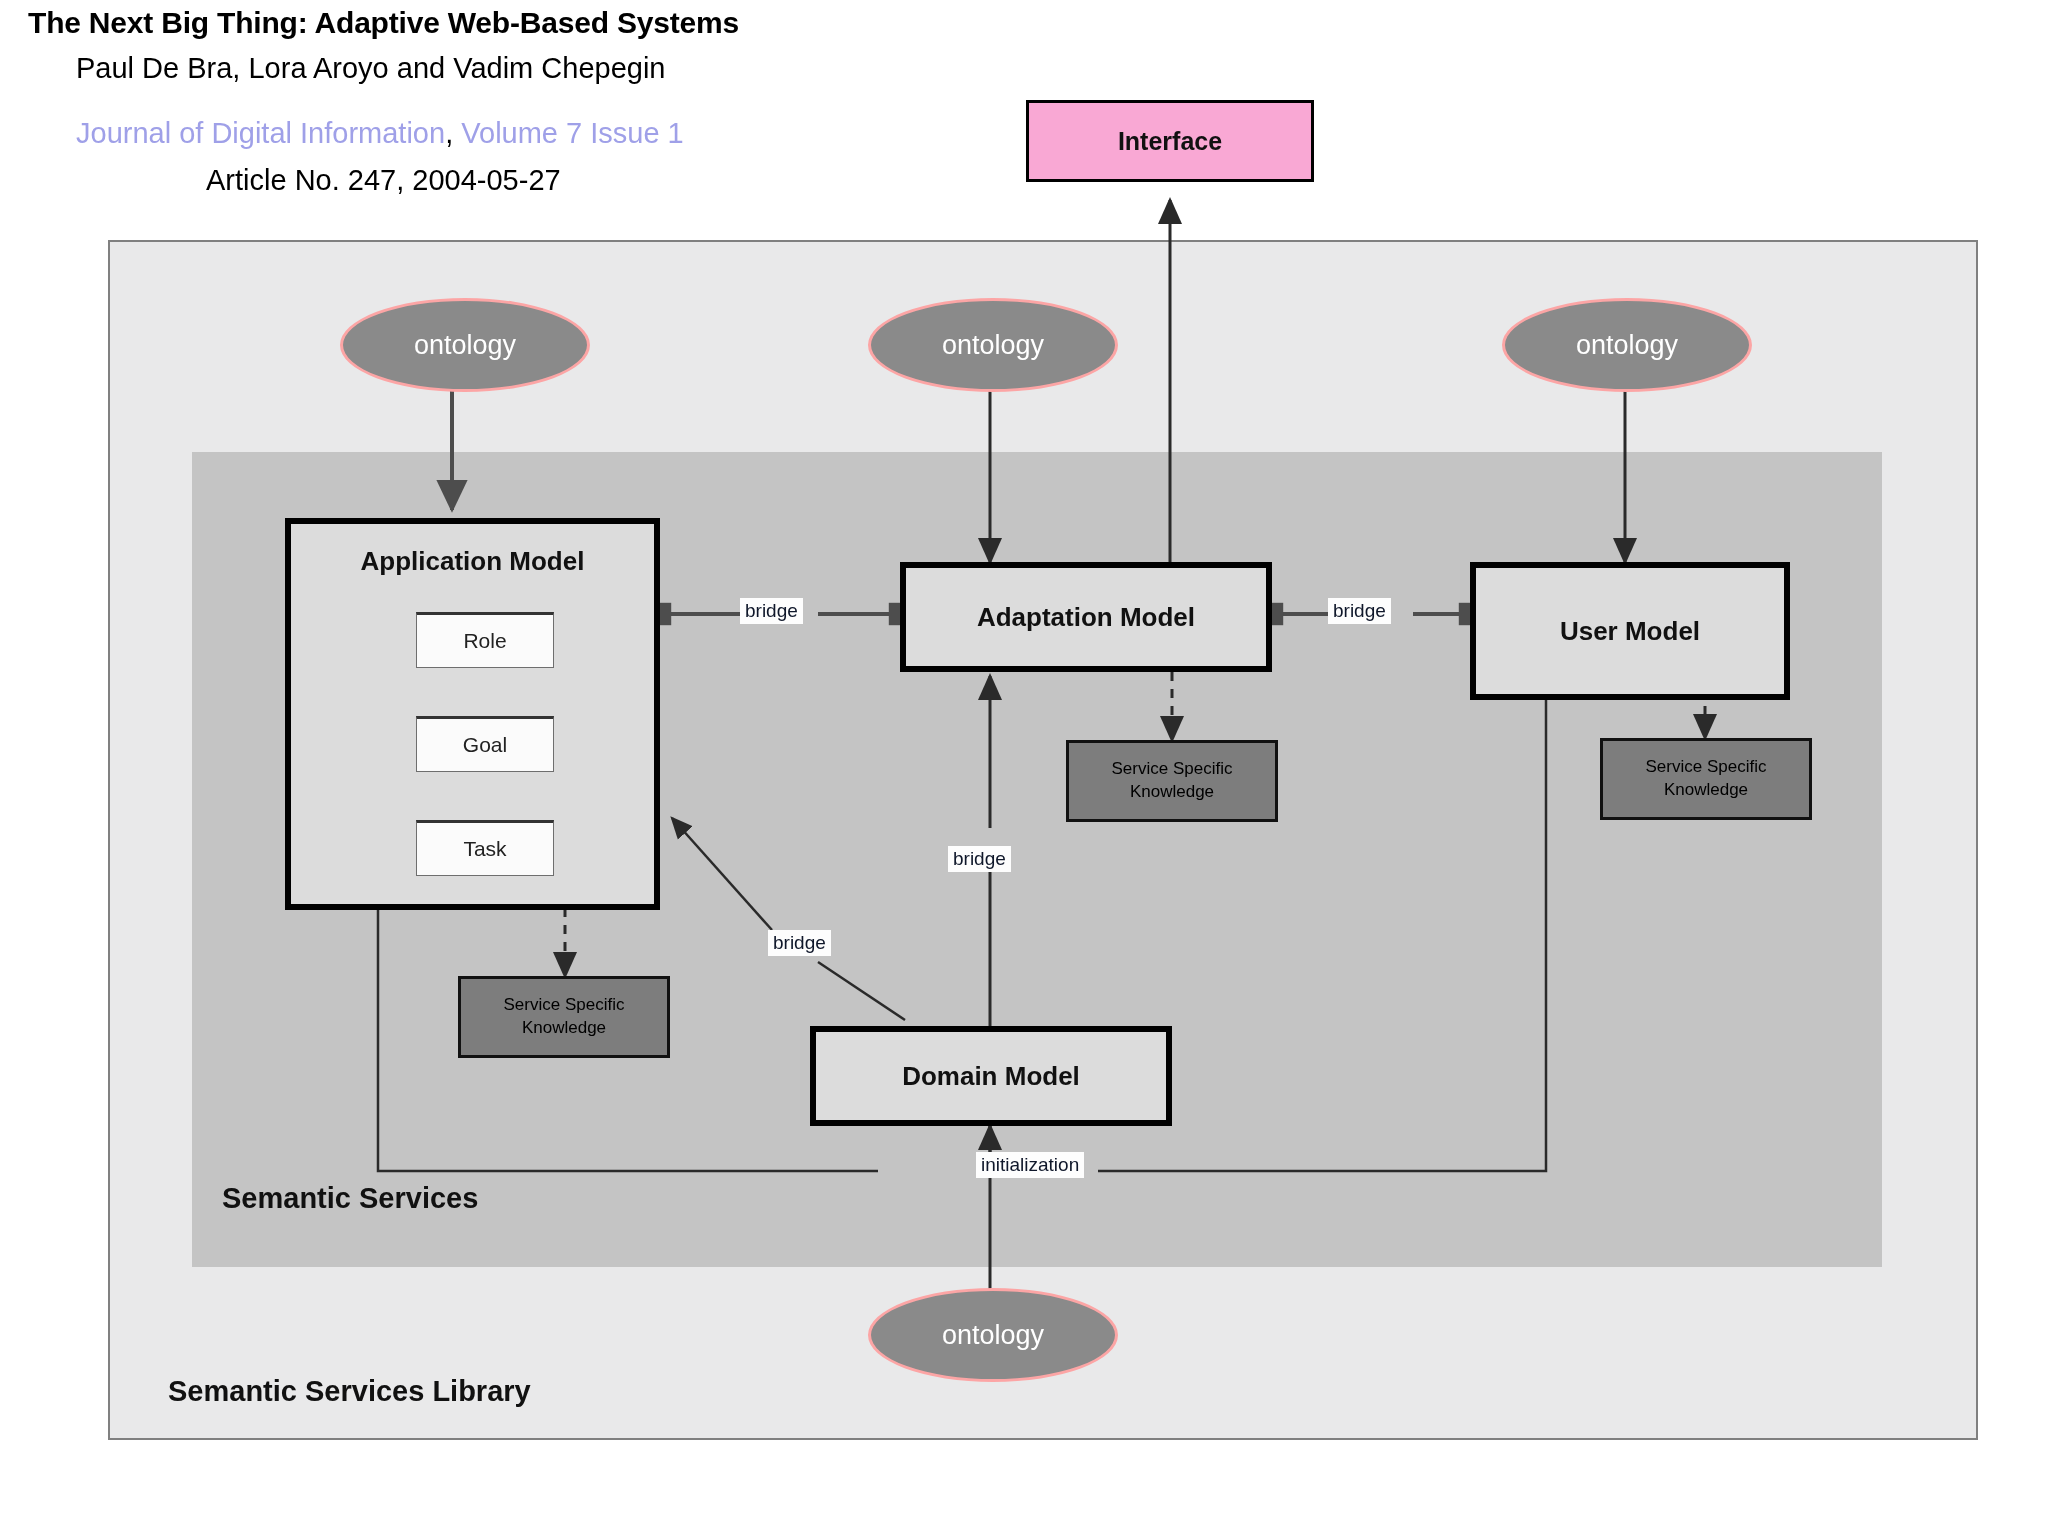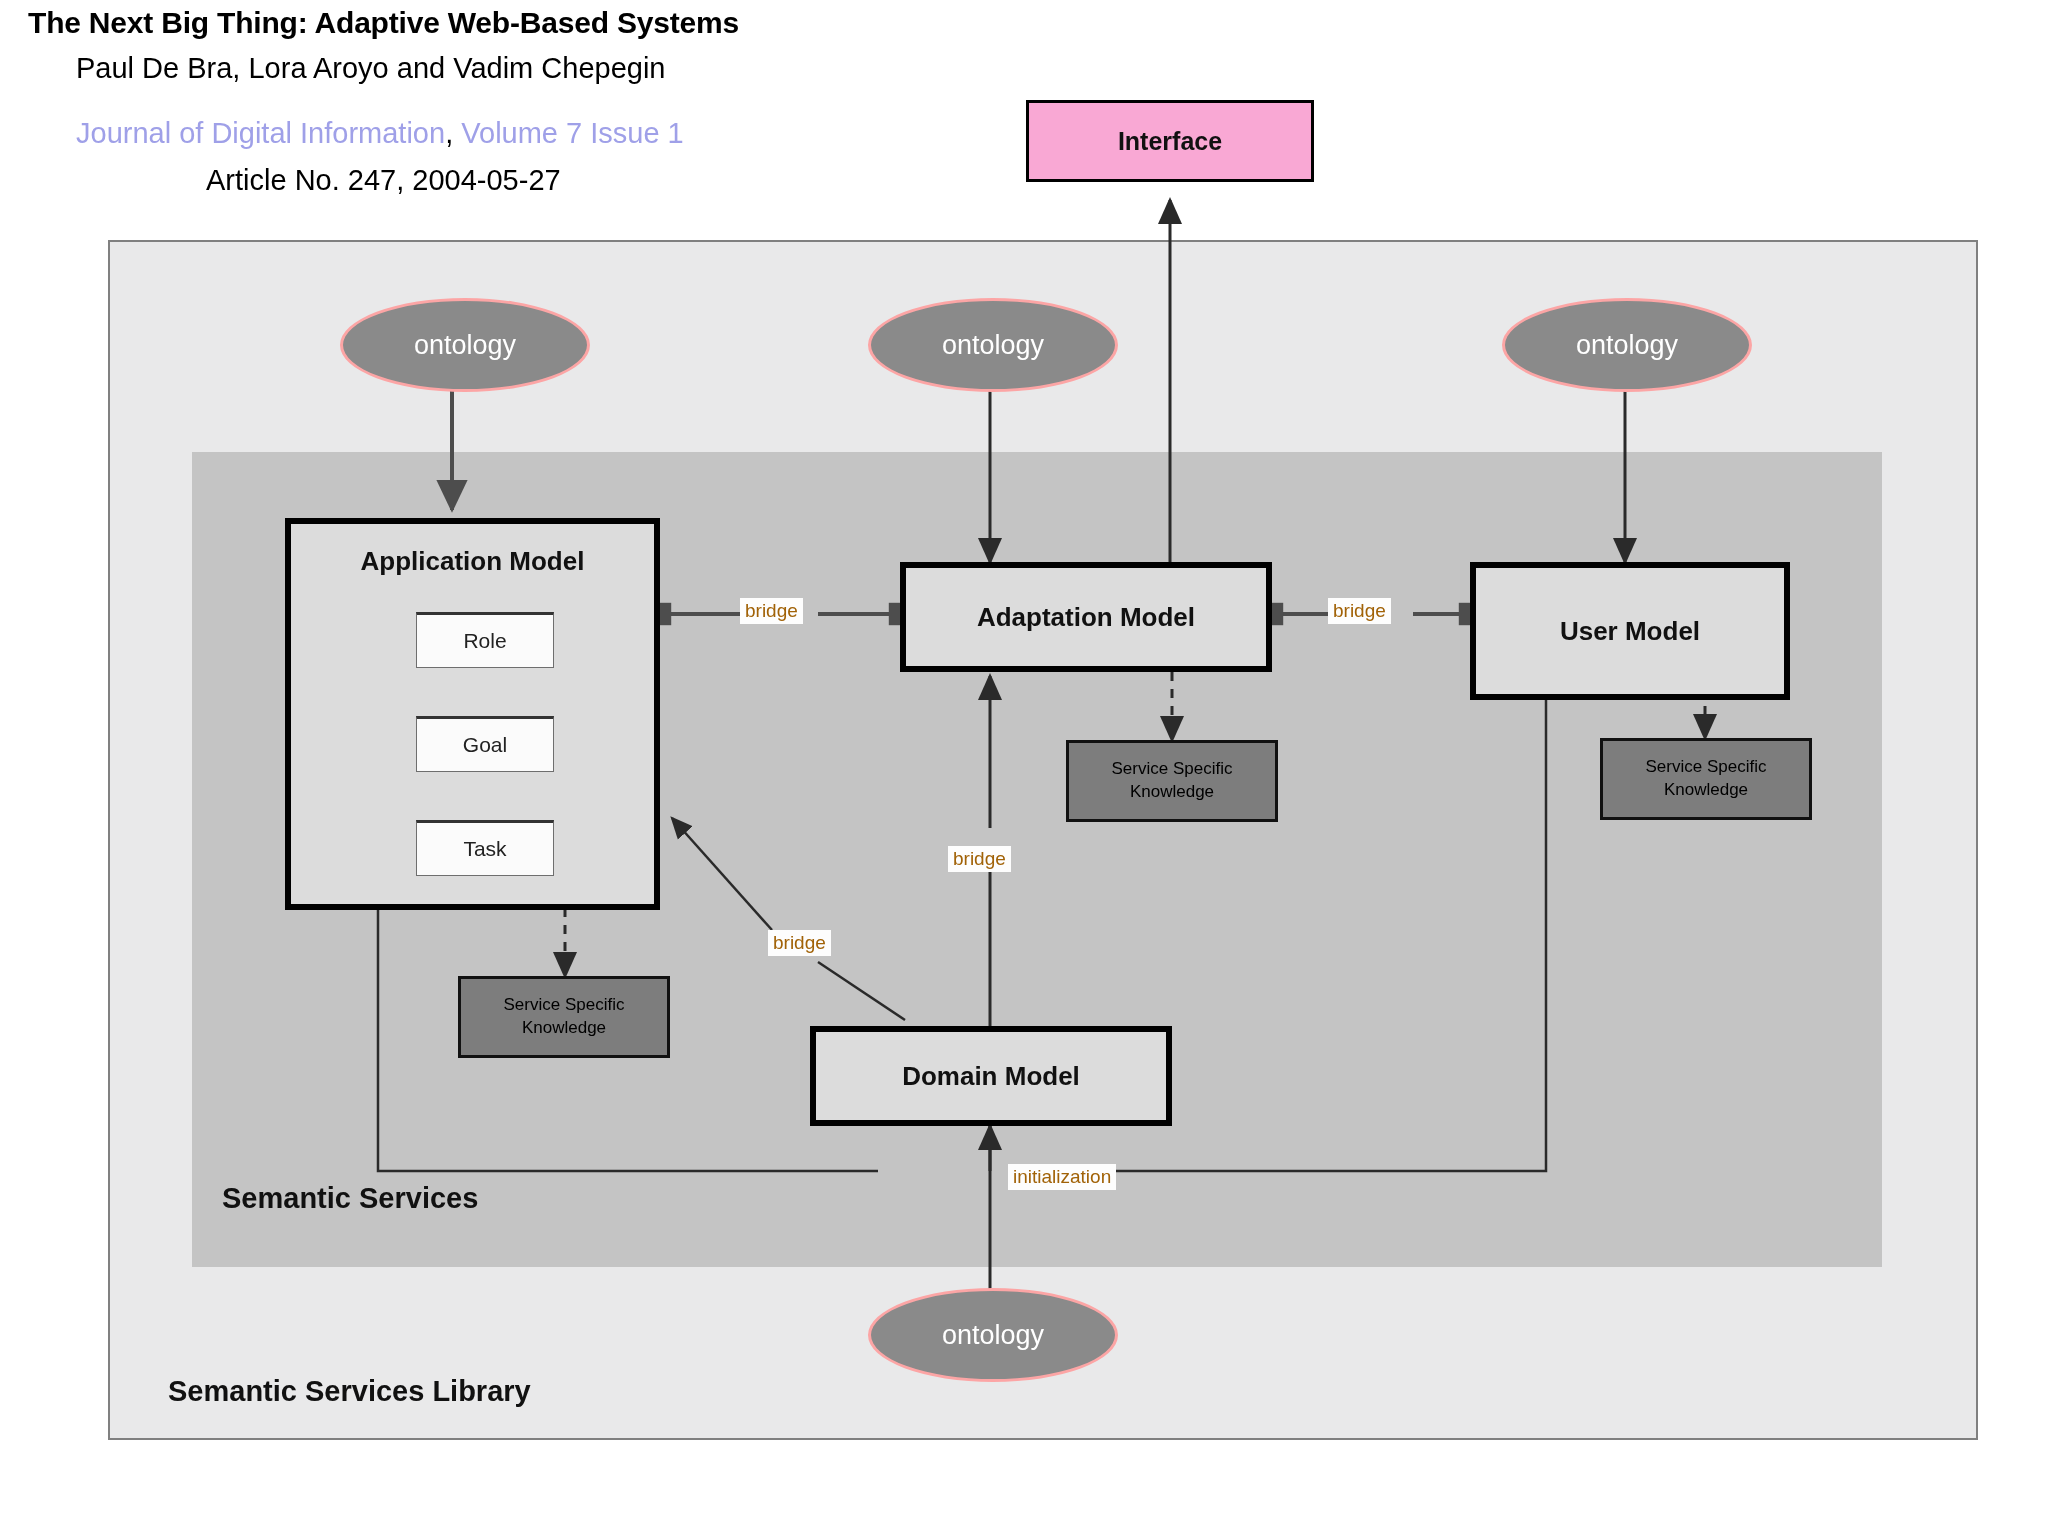--- a/index.html
+++ b/index.html
@@ -171,21 +171,21 @@
     font-size: 27px;
     color: #ffffff;
     box-sizing: border-box;
   }
 
   
   .edge-label {
     position: absolute;
     background: #fdfdfd;
     font-size: 19px;
-    color: #a16207;
+    color: #0f172a;
     padding: 2px 5px;
     white-space: nowrap;
     box-sizing: border-box;
   }
 </style>
 </head>
 <body>
 
 <div id="header">
   <div class="hdr-title">The Next Big Thing: Adaptive Web-Based Systems</div>
@@ -309,18 +309,18 @@
   </div>
   <div class="node box-ssk" style="left:1600px; top:738px; width:212px; height:82px;">
     <span>Service Specific</span>
     <span>Knowledge</span>
   </div>
 
   <div class="edge-label" style="left:740px; top:598px;">bridge</div>
   <div class="edge-label" style="left:1328px; top:598px;">bridge</div>
   <div class="edge-label" style="left:948px; top:846px;">bridge</div>
   <div class="edge-label" style="left:768px; top:930px;">bridge</div>
-  <div class="edge-label" style="left:1008px; top:1152px;margin-top:12px;">initialization</div>
+  <div class="edge-label" style="left:976px; top:1152px;">initialization</div>
 
   <div class="frame-services-label">Semantic Services</div>
   <div class="frame-library-label">Semantic Services Library</div>
 
 </div>
 
 </body></html>

